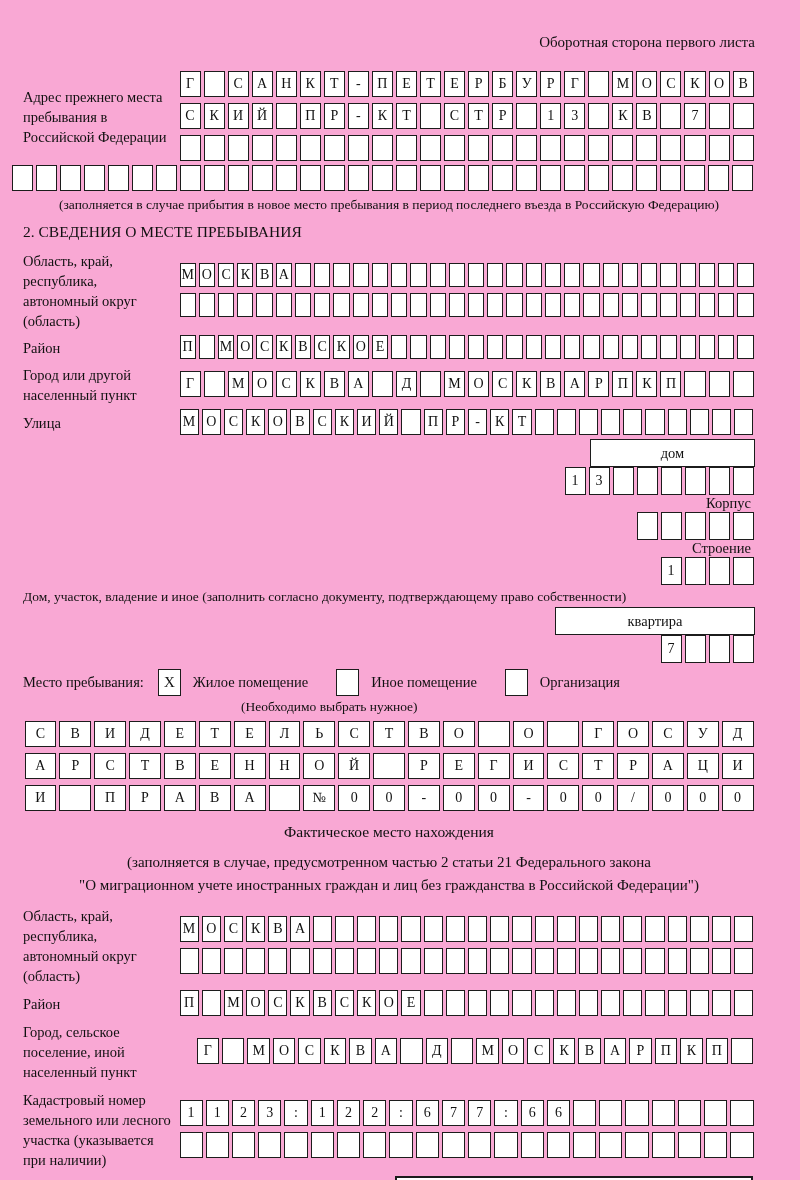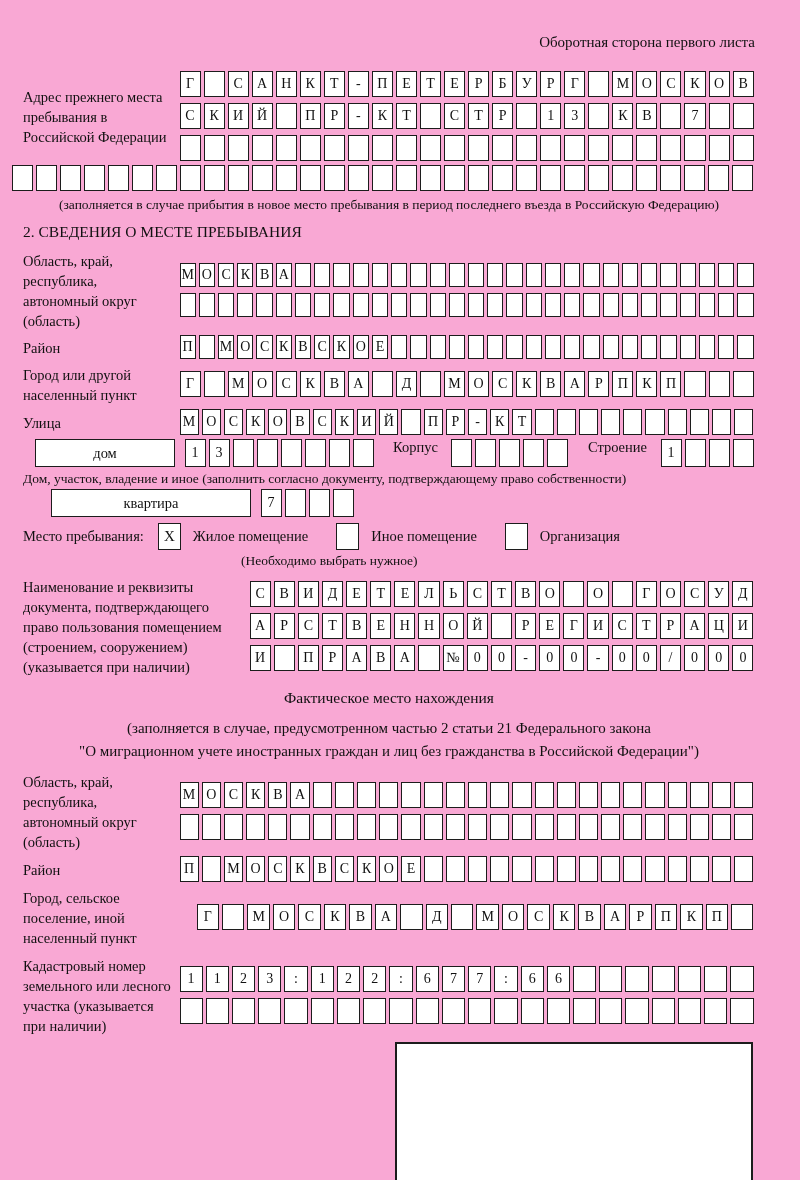--- a/index.html
+++ b/index.html
@@ -20,21 +20,21 @@
   .cell { flex:1 1 0; margin:0 1.5px; height:26px; border:1.6px solid #1c1c1c; display:flex; align-items:center; justify-content:center; font-size:14px; background:#fff; }
   .cellrow.h24 .cell { height:24px; }
 
   .fullrow { margin-left:-13px; width:745px; }
 
   .note { font-size:13.5px; }
   .note.center { text-align:center; }
   .sec-title { text-align:left; font-weight:normal; font-size:15.5px; margin:10px 0 8px 0; }
 
   
-  .house-row { display:flex; align-items:flex-start; margin:2px 0 4px 0; }
+  .house-row { display:flex; align-items:flex-end; margin:2px 0 4px 0;flex-direction:column; }
   .wide-box { border:1.6px solid #1c1c1c; height:28px; display:flex; align-items:center; justify-content:center; font-size:14.5px; background:#fff; }
   .box-dom { width:165px; margin-left:12px; }
   .box-kv { width:200px; margin-left:28px; }
   .cells-fixed { display:inline-flex; margin-left:8px; }
   .cells-fixed .cell { flex:0 0 21px; width:21px; height:28px; }
   .inline-label { font-size:14.5px; margin-left:18px; margin-right:4px; white-space:nowrap; }
 
   
   .stay-row { display:flex; align-items:center; margin-top:6px; }
   .stay-label { font-size:14.5px; margin-right:14px; }
@@ -396,21 +396,20 @@
     <span class="checkbox">X</span>
     <span class="opt-label">Жилое помещение</span>
     <span class="checkbox"></span>
     <span class="opt-label">Иное помещение</span>
     <span class="checkbox"></span>
     <span class="opt-label last">Организация</span>
   </div>
   <div class="stay-note">(Необходимо выбрать нужное)</div>
 
   <div class="frow">
-    <div class="flabel w225">Наименование и реквизиты документа, подтверждающего право пользования помещением (строением, сооружением) (указывается при наличии)</div>
     <div class="fcells">
       <div class="cellrow">
           <span class="cell">С</span>
           <span class="cell">В</span>
           <span class="cell">И</span>
           <span class="cell">Д</span>
           <span class="cell">Е</span>
           <span class="cell">Т</span>
           <span class="cell">Е</span>
           <span class="cell">Л</span>

